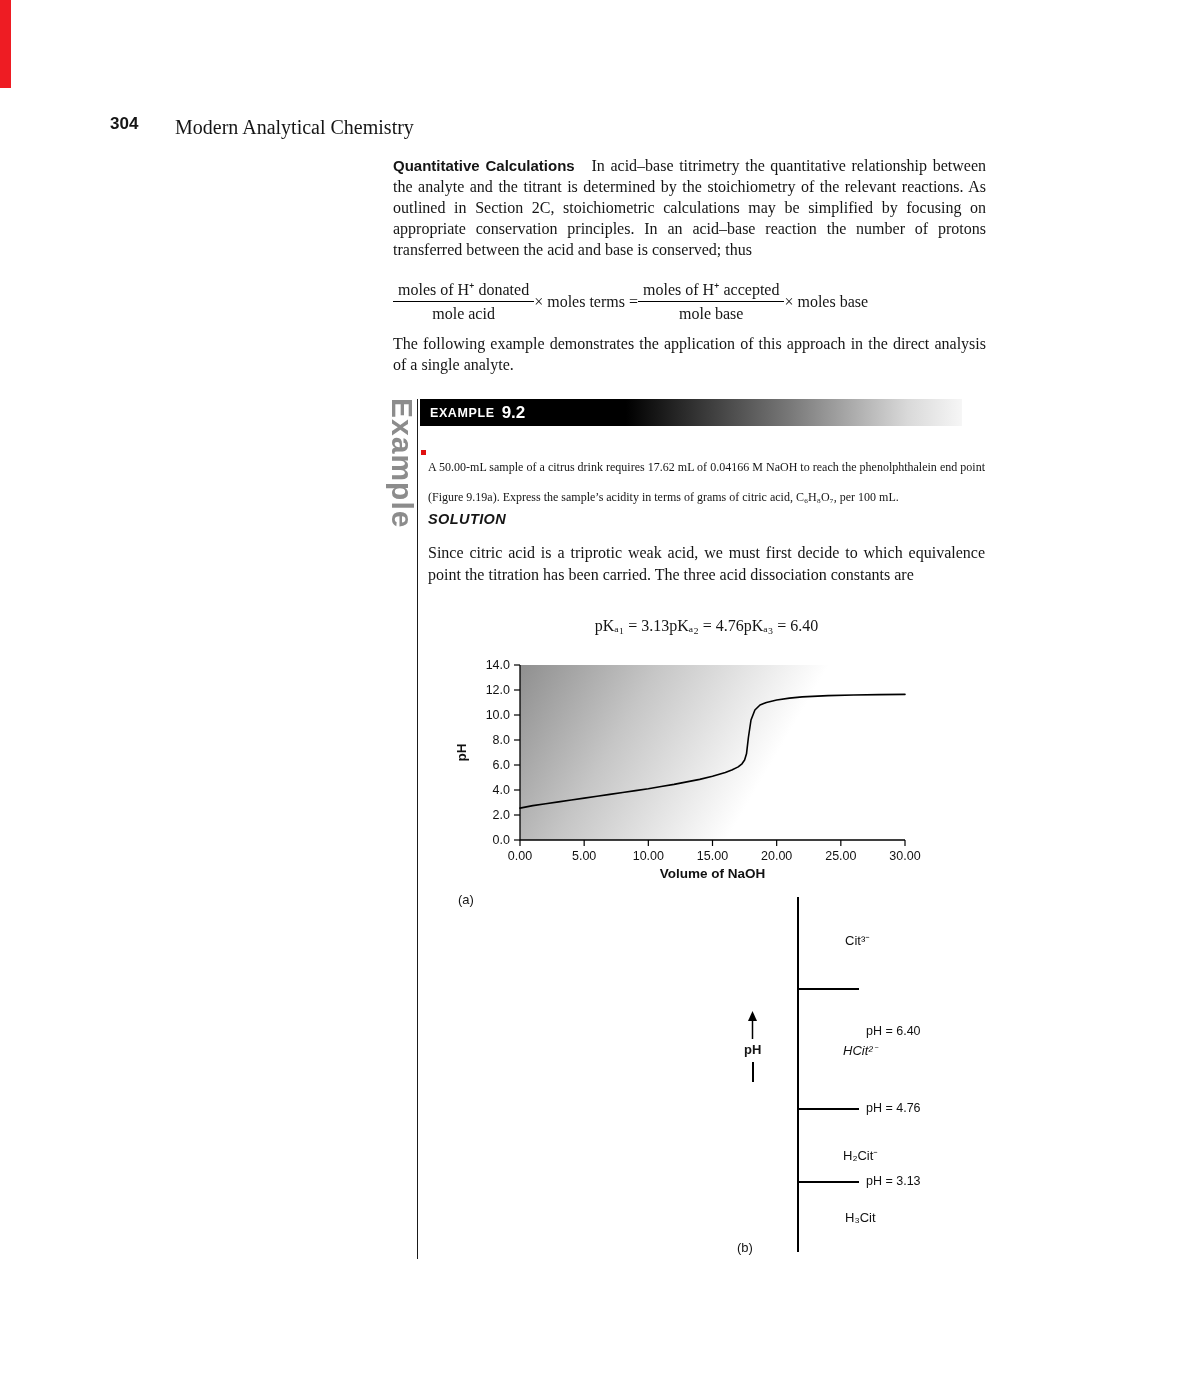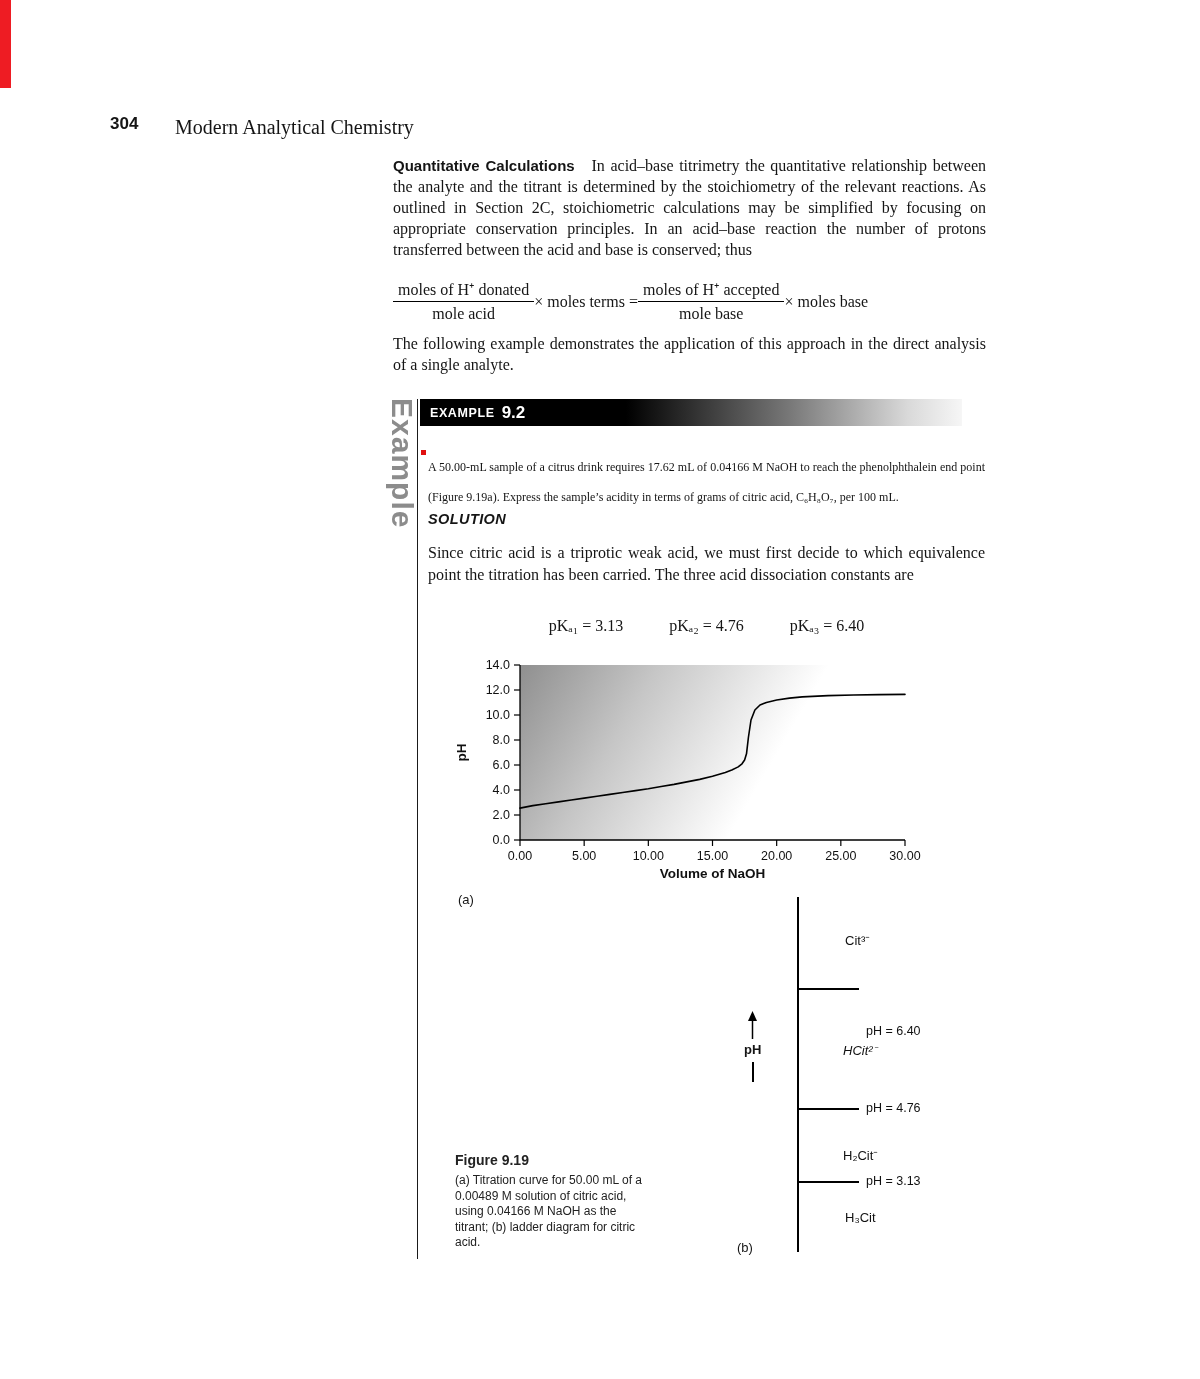--- a/index.html
+++ b/index.html
@@ -37,21 +37,21 @@
      color:#fff;letter-spacing:.6px;}
   .banner-num{font-family:"Liberation Sans",sans-serif;font-weight:bold;font-size:17px;color:#fff;}
 
   .example-body{left:428px;top:438px;width:557px;font-size:12px;line-height:30px;text-align:justify;margin-top:14px;}
   .red-bullet{left:421px;top:450px;width:5px;height:5px;background:#e01010;}
 
   .solution-label{left:428px;top:511px;font-family:"Liberation Sans",sans-serif;
      font-weight:bold;font-style:italic;font-size:14.5px;letter-spacing:.4px;}
   .solution-text{left:428px;top:542px;width:557px;font-size:16px;line-height:21.5px;text-align:justify;}
 
-  .pka-row{left:428px;top:617px;width:557px;display:flex;justify-content:center;gap:46px;font-size:16px;}
+  .pka-row{left:428px;top:617px;width:557px;display:flex;justify-content:center;font-size:16px;}
 
   #titration-plot{position:absolute;left:440px;top:652px;}
   #titration-plot text{font-family:"Liberation Sans",sans-serif;fill:#111;}
 
   .panel-a-label{left:458px;top:892px;font-family:"Liberation Sans",sans-serif;font-size:13px;}
   .panel-b-label{left:737px;top:1240px;font-family:"Liberation Sans",sans-serif;font-size:13px;}
 
   .ladder-line{left:797px;top:897px;width:1.6px;height:355px;background:#000;}
   .ladder-tick{left:797px;width:62px;height:1.6px;background:#000;}
   .tick-640{top:988px;}
@@ -188,22 +188,14 @@
     <svg class="abs" style="left:746px;top:1011px" width="13" height="28">
       <polygon points="6.5,0 2,10 11,10" fill="#000"></polygon>
       <line x1="6.5" y1="8" x2="6.5" y2="28" stroke="#000" stroke-width="1.5"></line>
     </svg>
     <span class="abs ph-axis-label">pH</span>
     <div class="abs ph-axis-tail"></div>
   </div>
 
   <span class="abs panel-b-label">(b)</span>
 
-  <div class="abs caption">
-    <div class="caption-title">Figure 9.19</div>
-    <div class="caption-text">(a) Titration curve for 50.00 mL of a
-0.00489 M solution of citric acid,
-using 0.04166 M NaOH as the
-titrant; (b) ladder diagram for citric
-acid.</div>
-  </div>
 
 </div>
 
 </body></html>

